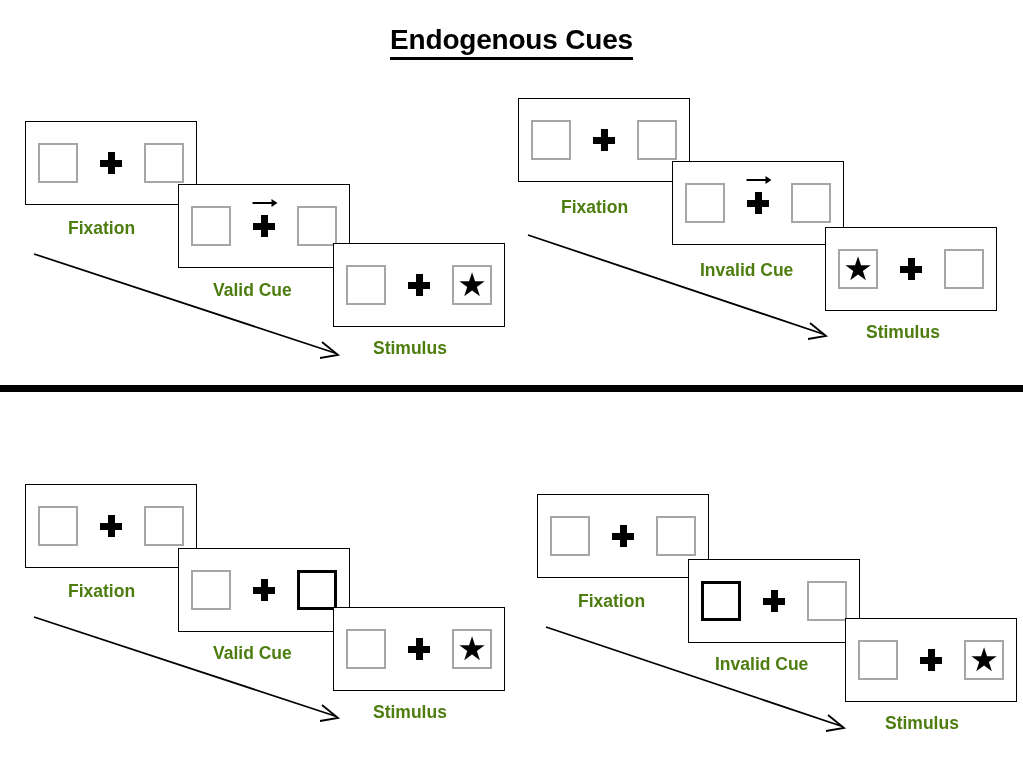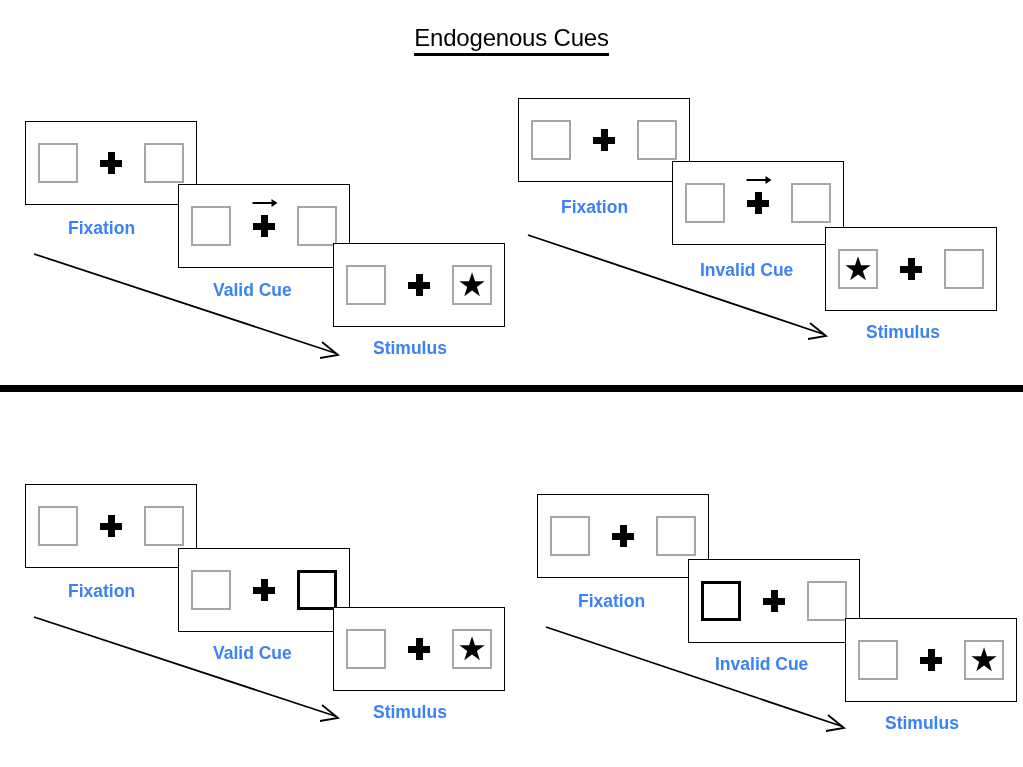--- a/index.html
+++ b/index.html
@@ -19,22 +19,22 @@
     left: 0; top: 0;
     width: 1023px;
     height: 767px;
   }
 
   
   .section-title {
     position: absolute;
     width: 100%;
     text-align: center;
-    font-size: 24px;
-    font-weight: normal;
+    font-size: 28px;
+    font-weight: bold;
     color: #000000;
     letter-spacing: -0.2px;
   }
   .section-title span {
     border-bottom: 3px solid #000000;
     padding-bottom: 1px;
     display: inline-block;
   }
 
   
@@ -131,21 +131,21 @@
     display: flex;
     align-items: center;
     justify-content: center;
   }
 
   
   .caption {
     position: absolute;
     font-size: 17.5px;
     font-weight: bold;
-    color: #3b82f6;
+    color: #4d7c0f;
     white-space: nowrap;
   }
 
   
   .time-arrow {
     position: absolute;
     overflow: visible;
     pointer-events: none;
   }
 </style>

